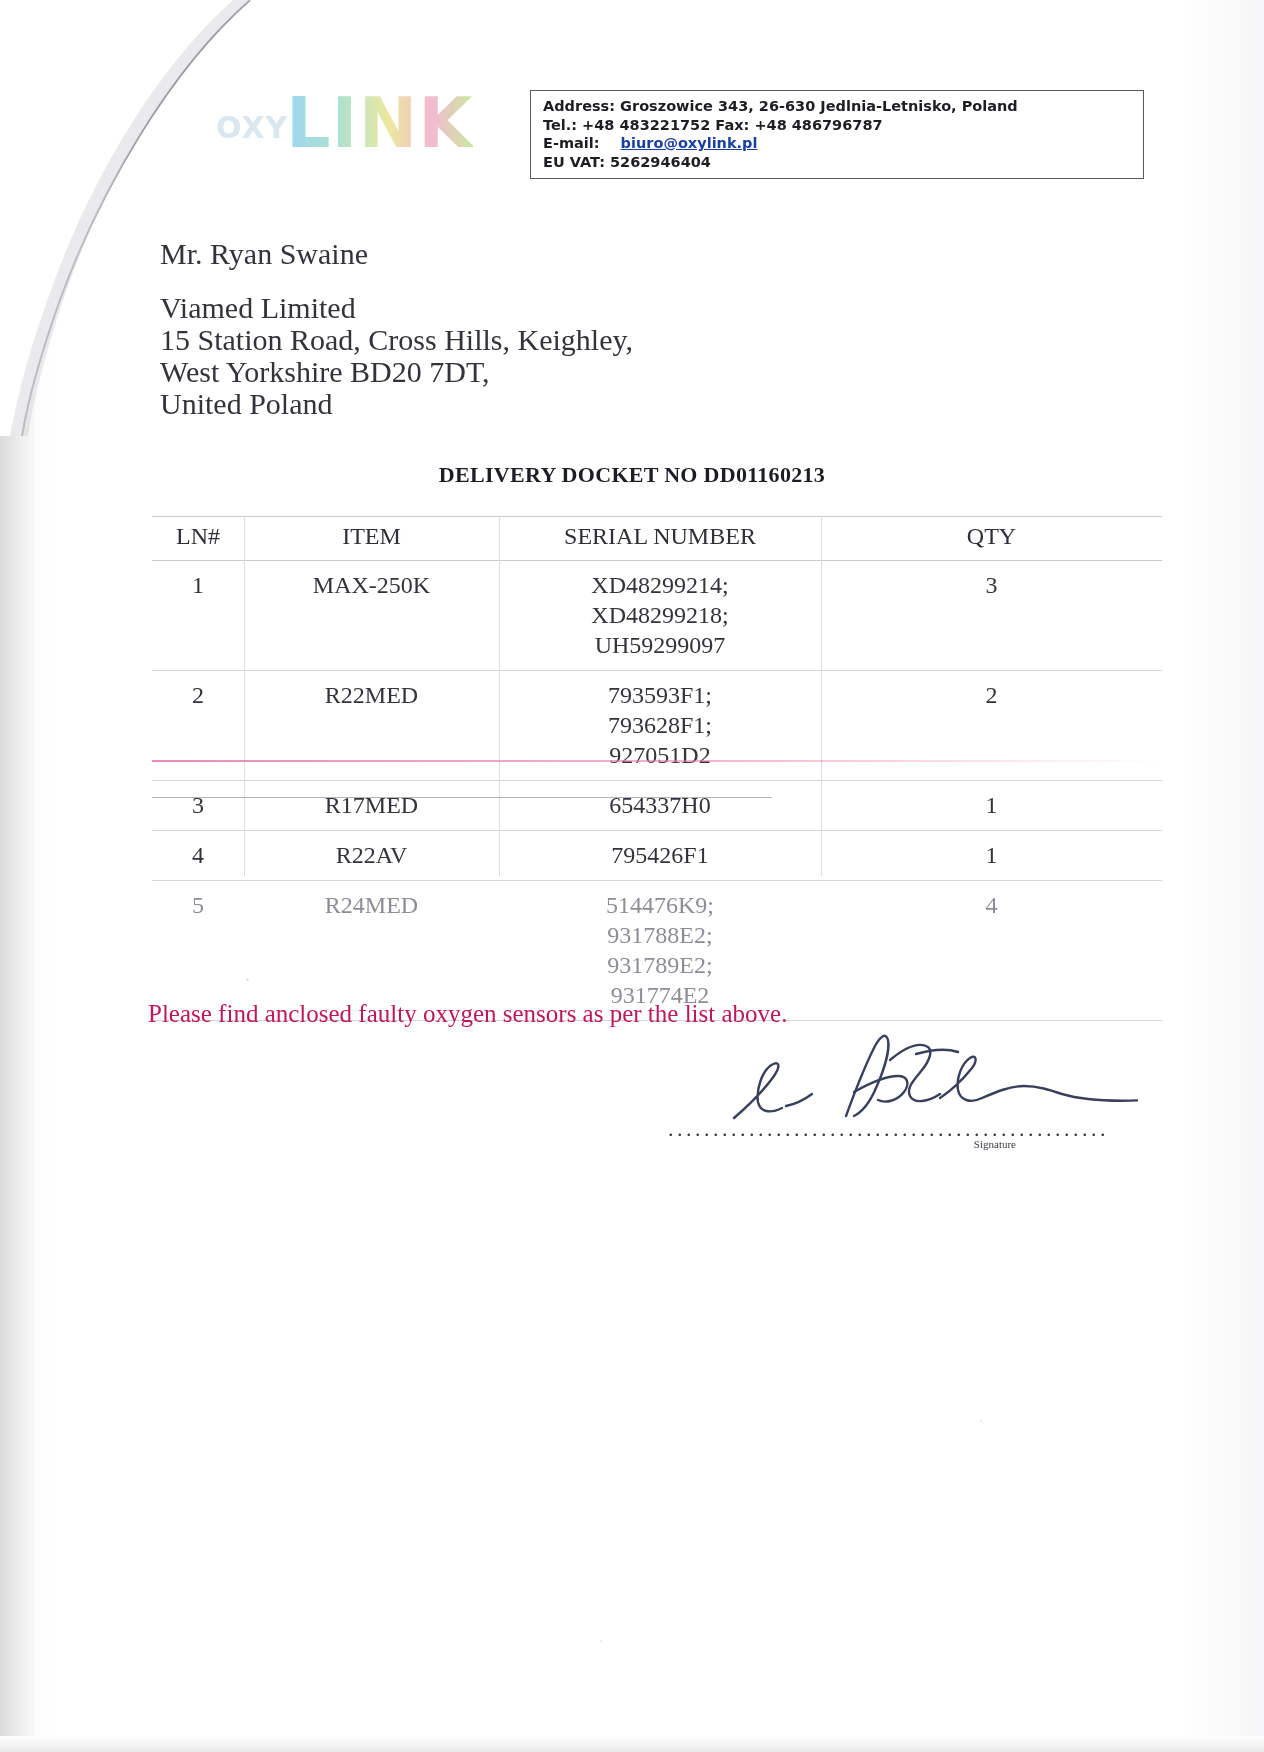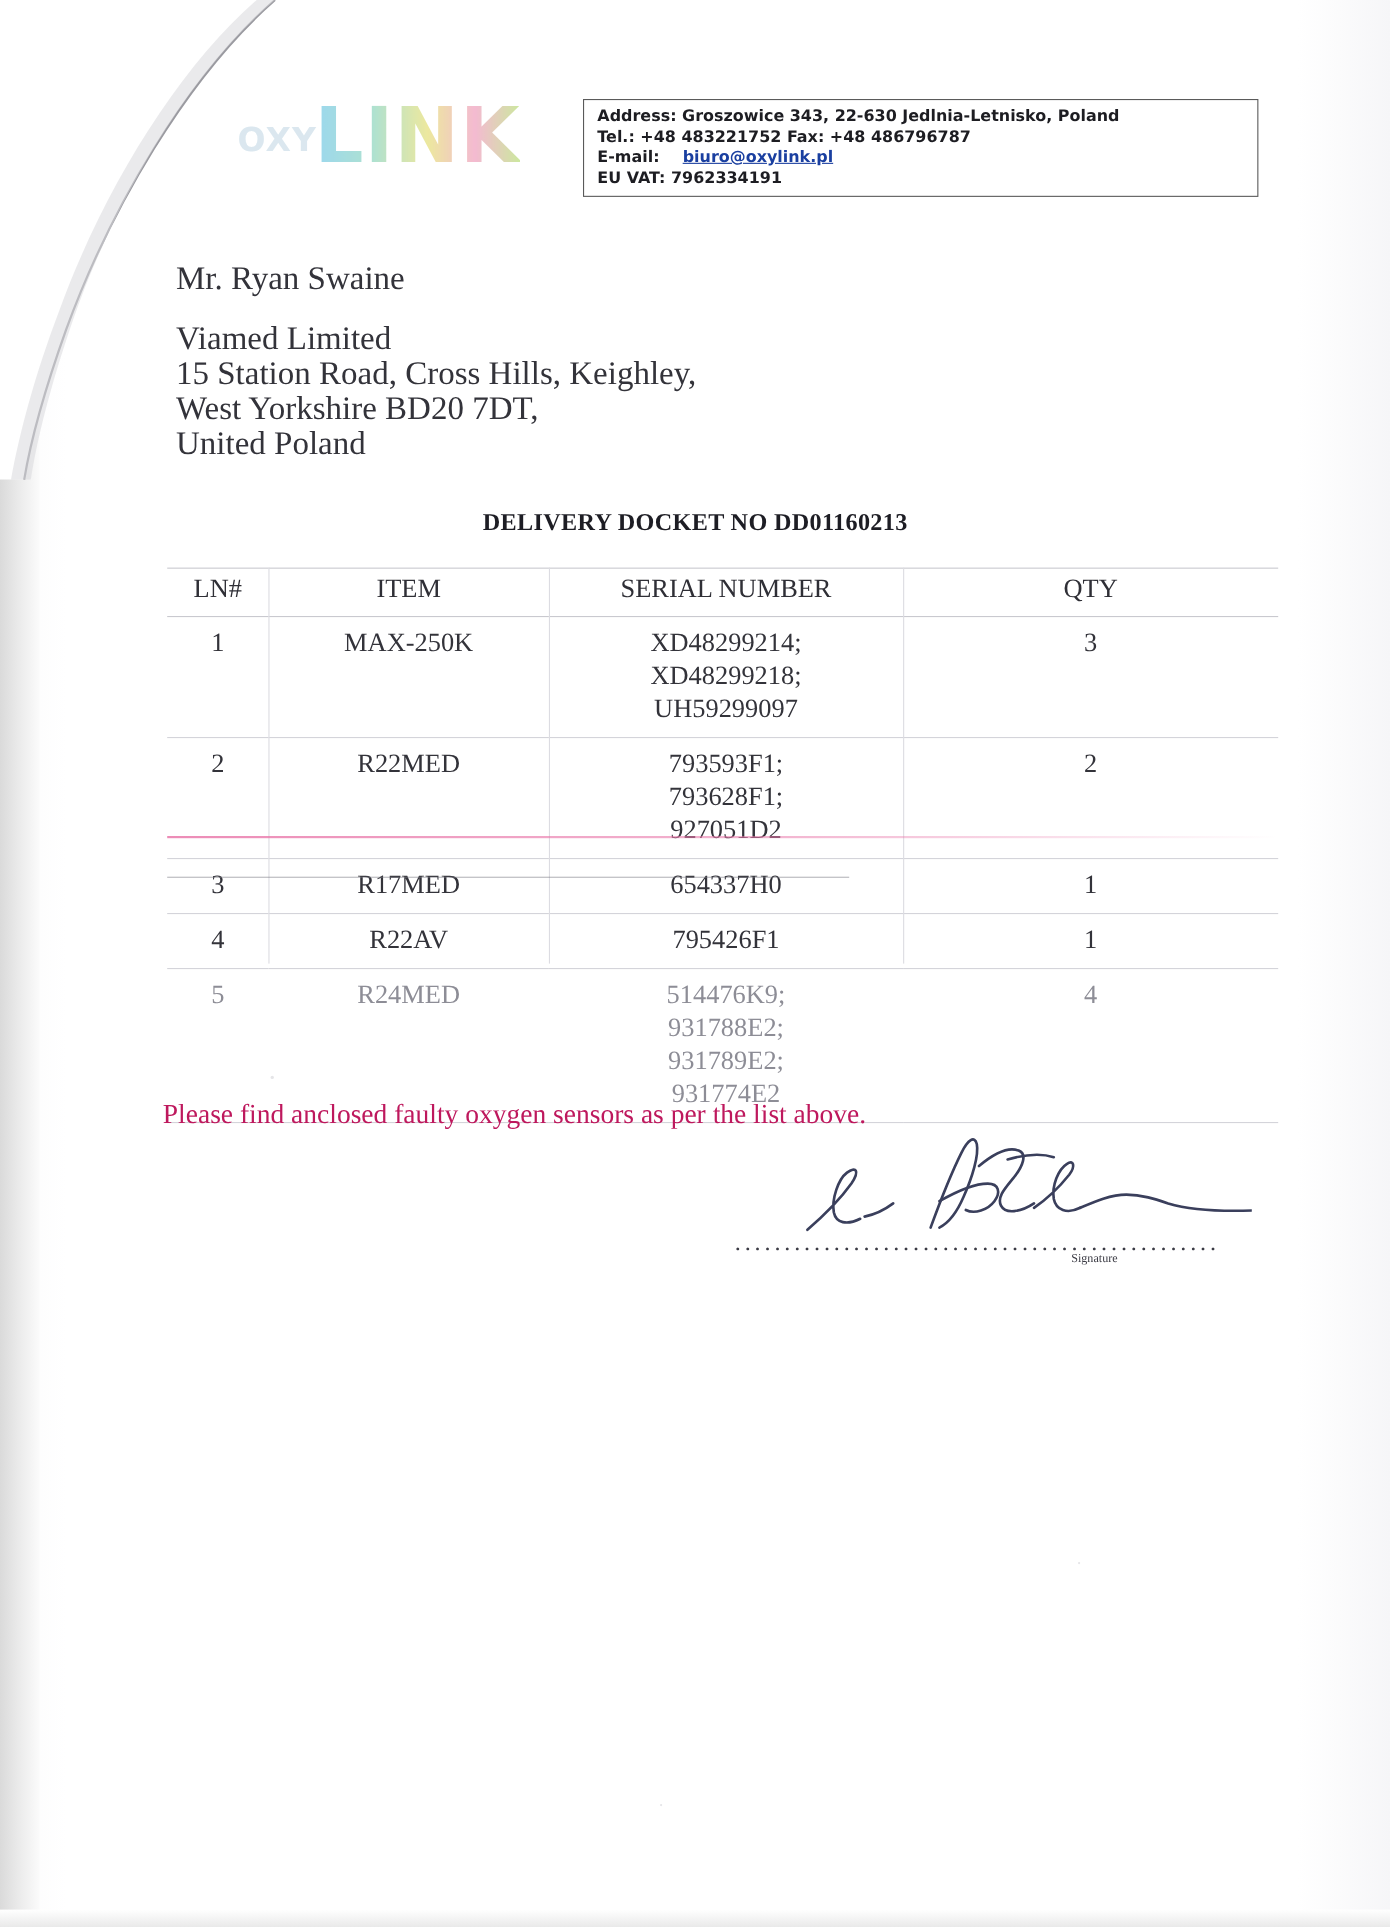--- a/index.html
+++ b/index.html
@@ -238,26 +238,26 @@
       <path d="M250,0 C172,66 104,182 66,292 C46,350 34,398 28,436 L10,436 C18,392 32,340 54,282 C94,172 164,58 238,-4 Z" fill="#d8d8dc" opacity=".55"></path>
     </svg>
   </div>
 
   <div class="letterhead">
     <div class="logo">
       <div class="logo-oxy">OXY</div>
       <div class="logo-text">LINK</div>
     </div>
     <div class="addr-box">
-      <div>Address: Groszowice 343, 22-630 Jedlnia-Letnisko, Poland</div>
+      <div>Address: Groszowice 343, 26-630 Jedlnia-Letnisko, Poland</div>
       <div>Tel.: +48 483221752 Fax: +48 486796787</div>
       <div>
         <span>E-mail: </span><a class="lnk" href="#">biuro@oxylink.pl</a>
       </div>
-      <div>EU VAT: 7962334191</div>
+      <div>EU VAT: 5262946404</div>
     </div>
   </div>
 
   <div class="recipient">
     <div>Mr. Ryan Swaine</div>
     <div class="gap"></div>
     <div>Viamed Limited</div>
     <div>15 Station Road, Cross Hills, Keighley,</div>
     <div>West Yorkshire BD20 7DT,</div>
     <div>United Poland</div>

